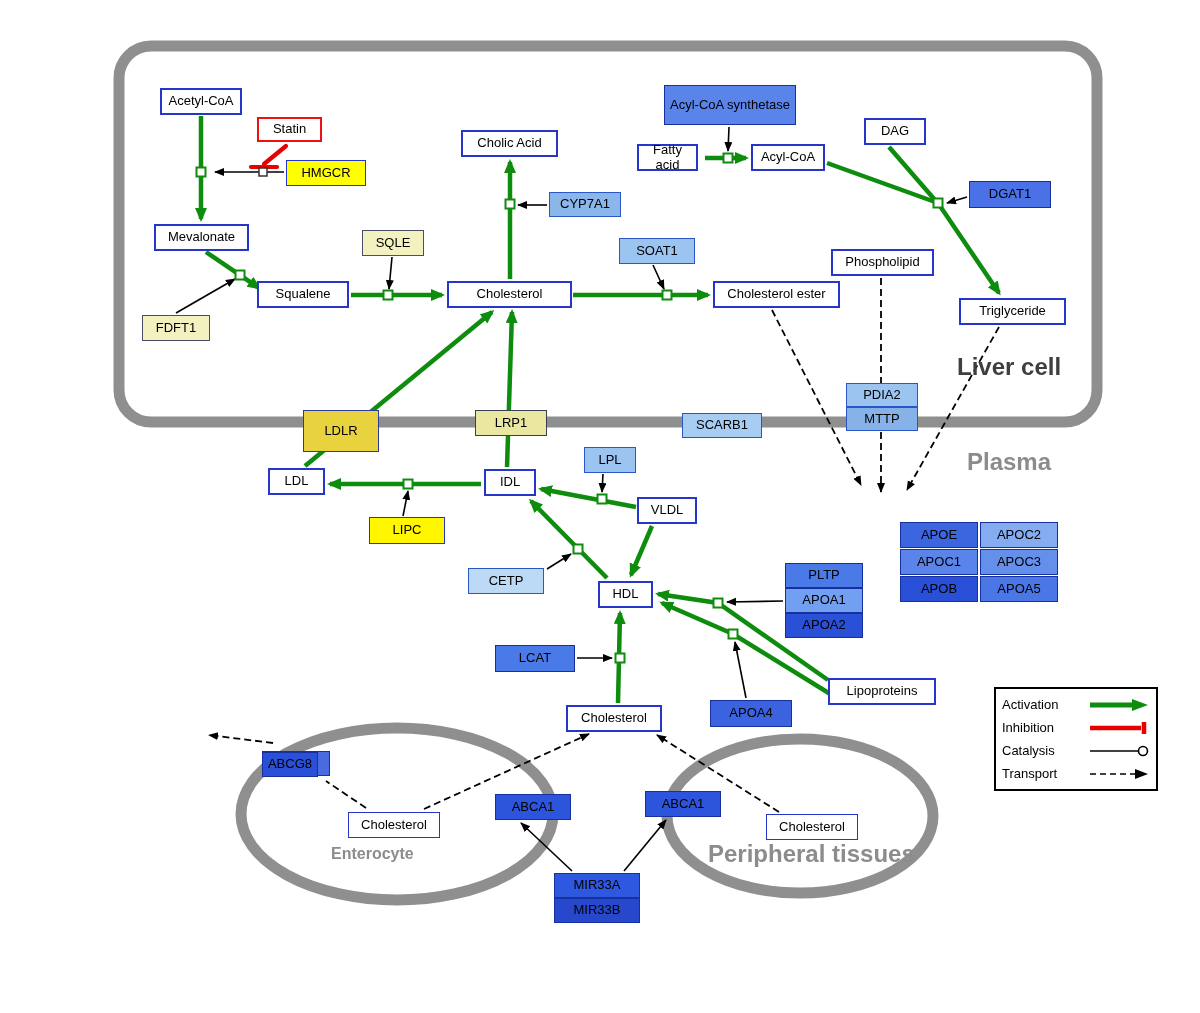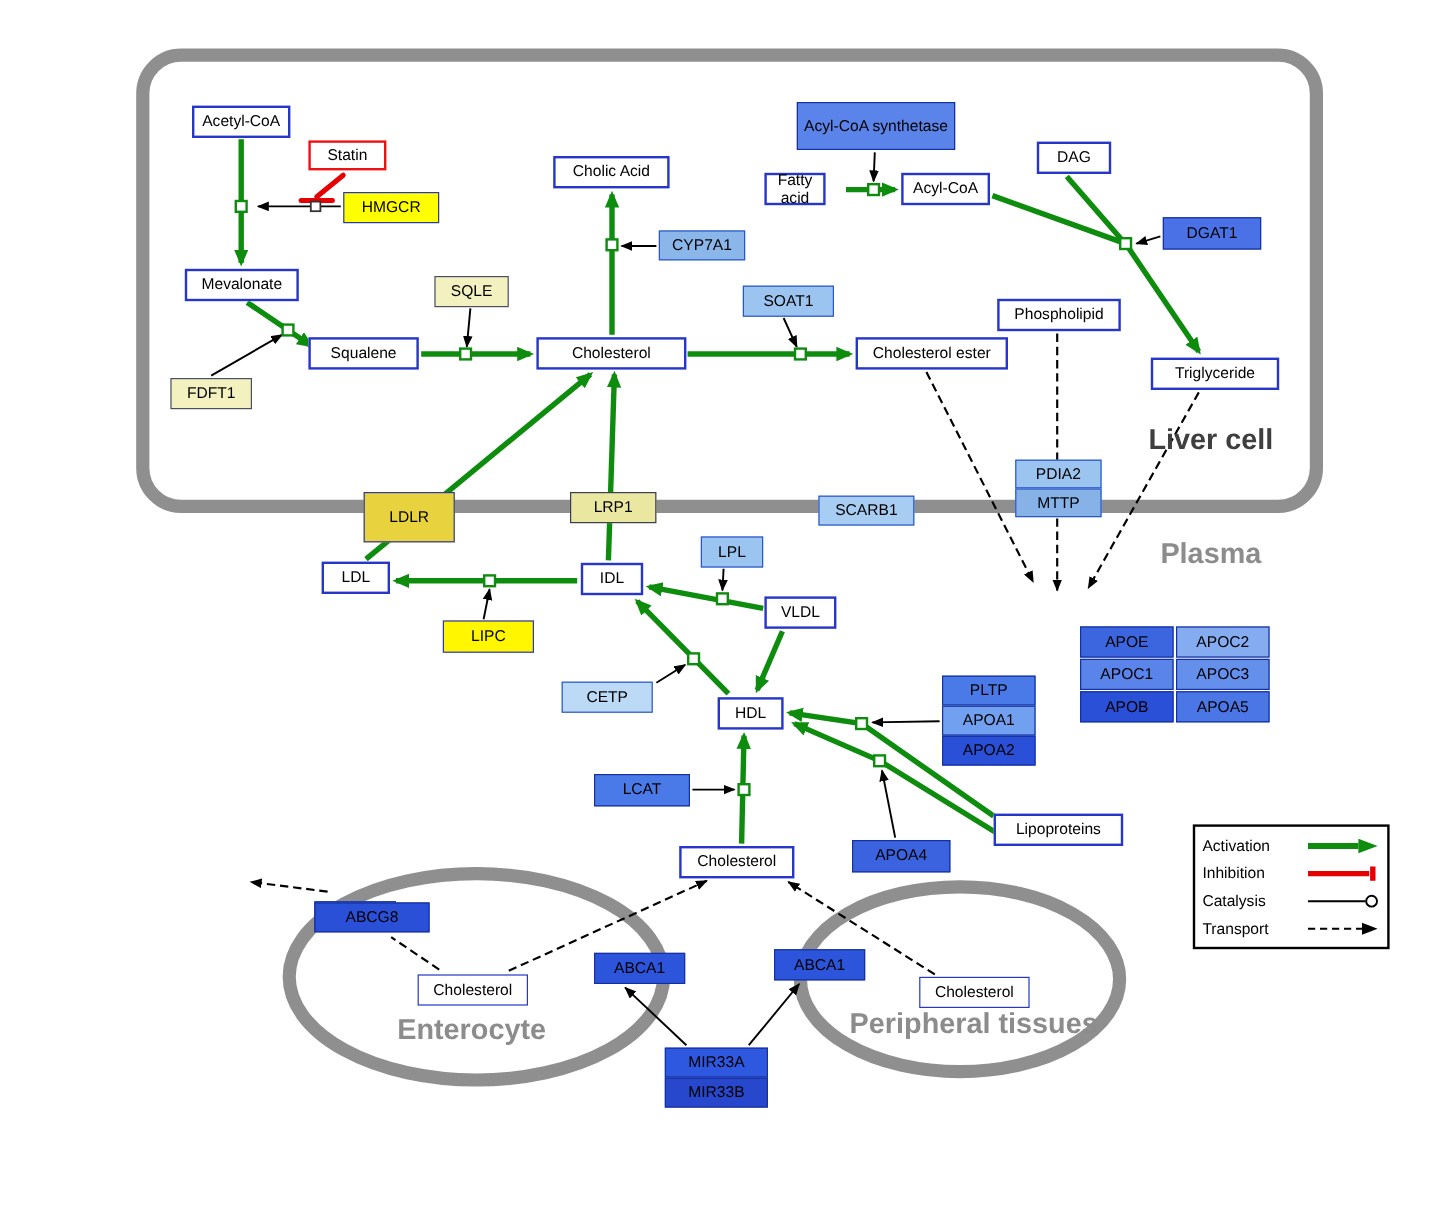--- a/index.html
+++ b/index.html
@@ -112,21 +112,21 @@
       <div class="node" style="left: 154px; top: 224px; width: 95px; height: 27px; background: rgb(255, 255, 255); border: 2px solid rgb(38, 54, 200);">Mevalonate</div>
       <div class="node" style="left: 142px; top: 315px; width: 68px; height: 26px; background: rgb(243, 241, 192); border: 1.2px solid rgb(74, 79, 102);">FDFT1</div>
       <div class="node" style="left: 257px; top: 281px; width: 92px; height: 27px; background: rgb(255, 255, 255); border: 2px solid rgb(38, 54, 200);">Squalene</div>
       <div class="node" style="left: 362px; top: 230px; width: 62px; height: 26px; background: rgb(243, 241, 192); border: 1.2px solid rgb(74, 79, 102);">SQLE</div>
       <div class="node" style="left: 461px; top: 130px; width: 97px; height: 27px; background: rgb(255, 255, 255); border: 2px solid rgb(38, 54, 200);">Cholic Acid</div>
       <div class="node" style="left: 549px; top: 192px; width: 72px; height: 25px; background: rgb(138, 182, 234); border: 1.2px solid rgb(42, 87, 200);">CYP7A1</div>
       <div class="node" style="left: 447px; top: 281px; width: 125px; height: 27px; background: rgb(255, 255, 255); border: 2.5px solid rgb(38, 54, 200);">Cholesterol</div>
       <div class="node" style="left: 619px; top: 238px; width: 76px; height: 26px; background: rgb(156, 196, 240); border: 1.2px solid rgb(42, 87, 200);">SOAT1</div>
       <div class="node" style="left: 713px; top: 281px; width: 127px; height: 27px; background: rgb(255, 255, 255); border: 2px solid rgb(38, 54, 200);">Cholesterol ester</div>
       <div class="node" style="left: 664px; top: 85px; width: 132px; height: 40px; background: rgb(91, 132, 234); border: 1.2px solid rgb(22, 48, 158);">Acyl-CoA synthetase</div>
-      <div class="node" style="left: 637px; top: 144px; width: 51px; height: 27px; background: rgb(255, 255, 255); border: 2px solid rgb(38, 54, 200); text-align: center;">Fatty acid</div>
+      <div class="node" style="left: 637px; top: 144px; width: 61px; height: 27px; background: rgb(255, 255, 255); border: 2px solid rgb(38, 54, 200); text-align: center;">Fatty acid</div>
       <div class="node" style="left: 751px; top: 144px; width: 74px; height: 27px; background: rgb(255, 255, 255); border: 2px solid rgb(38, 54, 200);">Acyl-CoA</div>
       <div class="node" style="left: 864px; top: 118px; width: 62px; height: 27px; background: rgb(255, 255, 255); border: 2px solid rgb(38, 54, 200);">DAG</div>
       <div class="node" style="left: 969px; top: 181px; width: 82px; height: 27px; background: rgb(74, 114, 230); border: 1.2px solid rgb(22, 48, 158);">DGAT1</div>
       <div class="node" style="left: 831px; top: 249px; width: 103px; height: 27px; background: rgb(255, 255, 255); border: 2px solid rgb(38, 54, 200);">Phospholipid</div>
       <div class="node" style="left: 959px; top: 298px; width: 107px; height: 27px; background: rgb(255, 255, 255); border: 2px solid rgb(38, 54, 200);">Triglyceride</div>
       <div class="node" style="left: 846px; top: 383px; width: 72px; height: 24px; background: rgb(156, 196, 240); border: 1.2px solid rgb(42, 87, 200);">PDIA2</div>
       <div class="node" style="left: 846px; top: 407px; width: 72px; height: 24px; background: rgb(134, 178, 232); border: 1.2px solid rgb(42, 87, 200);">MTTP</div>
       <div class="node" style="left: 303px; top: 410px; width: 76px; height: 42px; background: rgb(232, 210, 62); border: 1.3px solid rgb(45, 58, 158);">LDLR</div>
       <div class="node" style="left: 475px; top: 410px; width: 72px; height: 26px; background: rgb(233, 231, 160); border: 1.2px solid rgb(58, 63, 85);">LRP1</div>
       <div class="node" style="left: 682px; top: 413px; width: 80px; height: 25px; background: rgb(168, 205, 242); border: 1.2px solid rgb(42, 87, 200);">SCARB1</div>
@@ -144,32 +144,32 @@
       <div class="node" style="left: 980px; top: 522px; width: 78px; height: 26px; background: rgb(133, 172, 240); border: 1.2px solid rgb(22, 48, 158);">APOC2</div>
       <div class="node" style="left: 900px; top: 549px; width: 78px; height: 26px; background: rgb(91, 132, 234); border: 1.2px solid rgb(22, 48, 158);">APOC1</div>
       <div class="node" style="left: 980px; top: 549px; width: 78px; height: 26px; background: rgb(100, 144, 236); border: 1.2px solid rgb(22, 48, 158);">APOC3</div>
       <div class="node" style="left: 900px; top: 576px; width: 78px; height: 26px; background: rgb(43, 80, 216); border: 1.2px solid rgb(22, 48, 158);">APOB</div>
       <div class="node" style="left: 980px; top: 576px; width: 78px; height: 26px; background: rgb(74, 118, 230); border: 1.2px solid rgb(22, 48, 158);">APOA5</div>
       <div class="node" style="left: 495px; top: 645px; width: 80px; height: 27px; background: rgb(74, 122, 232); border: 1.2px solid rgb(22, 48, 158);">LCAT</div>
       <div class="node" style="left: 710px; top: 700px; width: 82px; height: 27px; background: rgb(59, 99, 224); border: 1.2px solid rgb(22, 48, 158);">APOA4</div>
       <div class="node" style="left: 828px; top: 678px; width: 108px; height: 27px; background: rgb(255, 255, 255); border: 2px solid rgb(38, 54, 200);">Lipoproteins</div>
       <div class="node" style="left: 566px; top: 705px; width: 96px; height: 27px; background: rgb(255, 255, 255); border: 2px solid rgb(38, 54, 200);">Cholesterol</div>
       <div class="node" style="left: 262px; top: 727px; width: 68px; height: 25px; background: rgb(74, 106, 224); border: 1.2px solid rgb(22, 48, 158); margin-top: 24px;">ABCG5</div>
-      <div class="node" style="left: 262px; top: 752px; width: 96px; height: 25px; background: rgb(43, 80, 216); border: 1.2px solid rgb(22, 48, 158);">ABCG8</div>
+      <div class="node" style="left: 262px; top: 752px; width: 56px; height: 25px; background: rgb(43, 80, 216); border: 1.2px solid rgb(22, 48, 158);">ABCG8</div>
       <div class="node" style="left: 348px; top: 812px; width: 92px; height: 26px; background: rgb(255, 255, 255); border: 1.8px solid rgb(38, 54, 200);">Cholesterol</div>
       <div class="node" style="left: 495px; top: 794px; width: 76px; height: 26px; background: rgb(45, 85, 220); border: 1.2px solid rgb(22, 48, 158);">ABCA1</div>
       <div class="node" style="left: 645px; top: 791px; width: 76px; height: 26px; background: rgb(45, 85, 220); border: 1.2px solid rgb(22, 48, 158);">ABCA1</div>
       <div class="node" style="left: 766px; top: 814px; width: 92px; height: 26px; background: rgb(255, 255, 255); border: 1.8px solid rgb(38, 54, 200);">Cholesterol</div>
       <div class="node" style="left: 554px; top: 873px; width: 86px; height: 25px; background: rgb(47, 88, 224); border: 1.2px solid rgb(22, 48, 158);">MIR33A</div>
       <div class="node" style="left: 554px; top: 898px; width: 86px; height: 25px; background: rgb(39, 72, 204); border: 1.2px solid rgb(22, 48, 158);">MIR33B</div>
     </div>
 
   <div class="region-label" style="left:957px;top:353px;font-size:24px;color:#3f3f3f;">Liver cell</div>
   <div class="region-label" style="left:967px;top:448px;font-size:24px;color:#8c8c8c;">Plasma</div>
-  <div class="region-label" style="left:331px;top:845px;font-size:24px;color:#8c8c8c;">Enterocyte</div>
+  <div class="region-label" style="left:331px;top:845px;font-size:16px;color:#8c8c8c;">Enterocyte</div>
   <div class="region-label" style="left:708px;top:840px;font-size:24px;color:#8c8c8c;">Peripheral tissues</div>
 
   <div class="legend">
     <div class="legend-row">
       <span>Activation</span>
       <svg width="62" height="16">
         <line x1="2" y1="8" x2="44" y2="8" stroke="#0e8c0e" stroke-width="5"></line>
         <path d="M44,2 L60,8 L44,14 z" fill="#0e8c0e"></path>
       </svg>
     </div>

